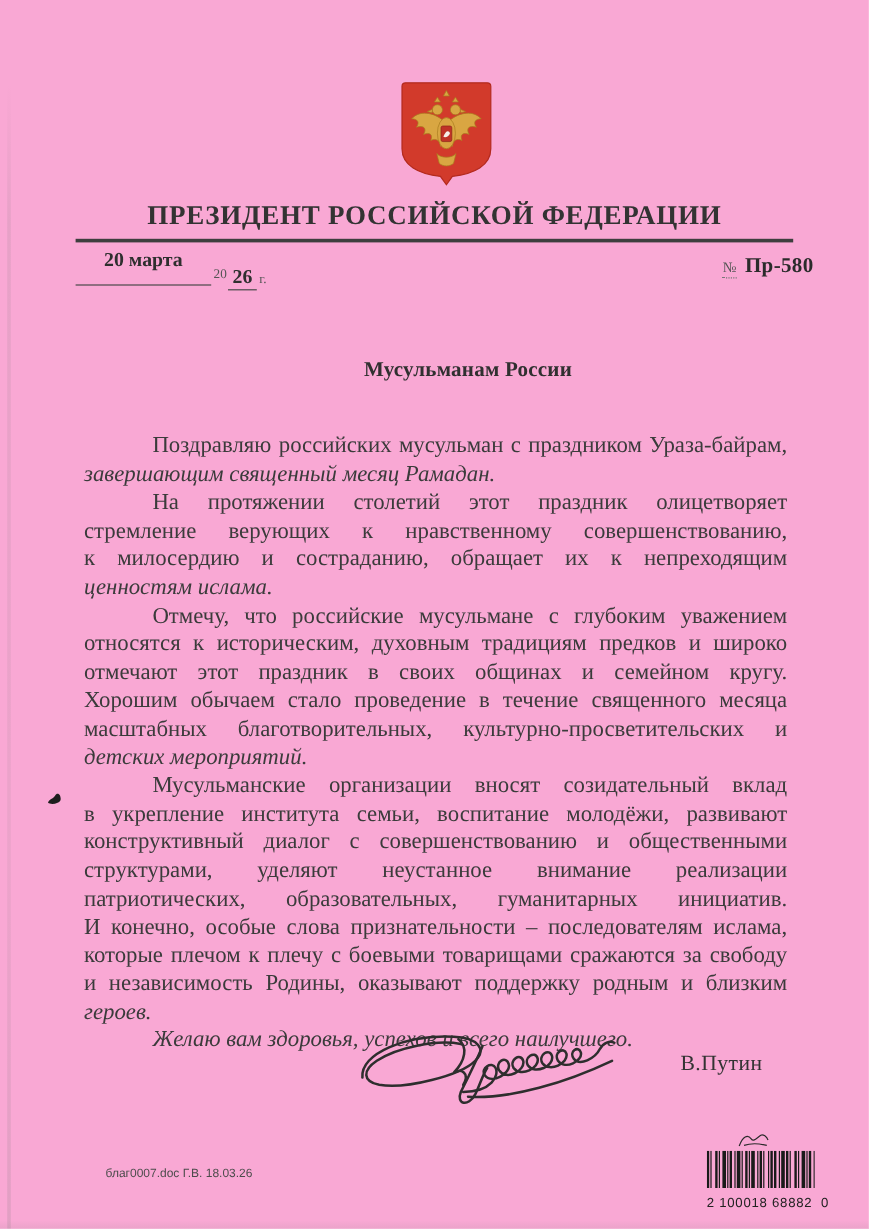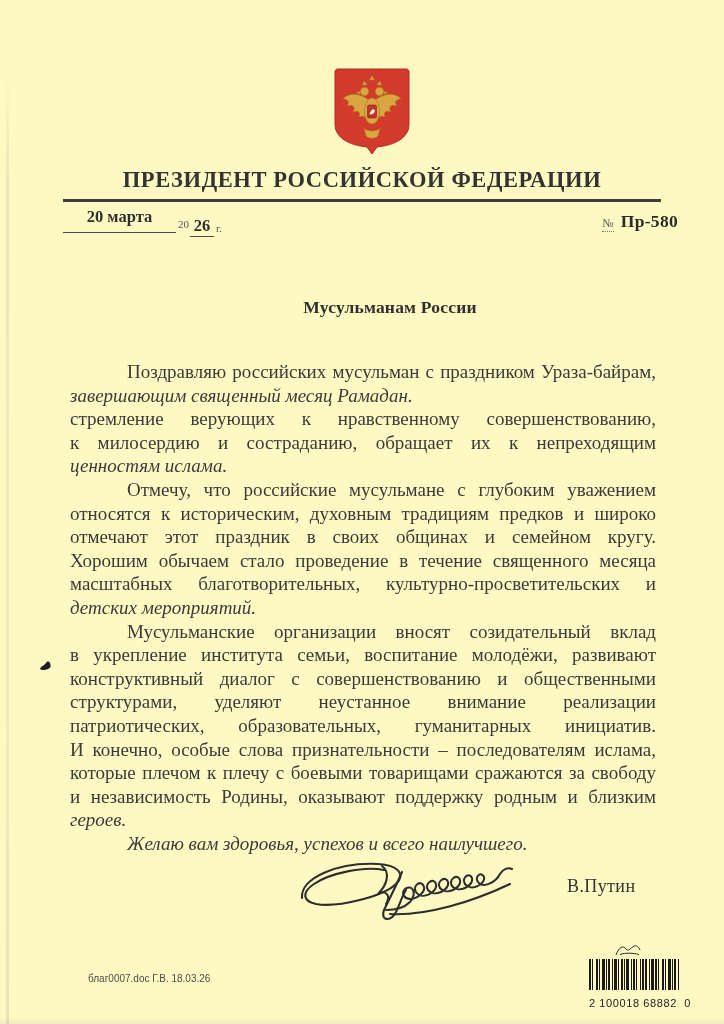--- a/index.html
+++ b/index.html
@@ -1,19 +1,19 @@
 <!DOCTYPE html>
 <html><head>
 <meta charset="utf-8">
 <style>
   html,body { margin:0; padding:0; }
   body { background:#ffffff; font-family:"Liberation Serif", serif; }
   .page {
     position:relative; width:724px; height:1024px; margin:0 auto;
-    background:#fef9c3; overflow:hidden; color:#3a3a3a;
+    background:#f9a8d4; overflow:hidden; color:#3a3a3a;
   }
   
   .scan-left {
     position:absolute; left:6px; top:70px; width:3px; height:954px;
     background:linear-gradient(to bottom, rgba(0,0,0,0) 0%, rgba(120,120,120,.14) 12%, rgba(120,120,120,.10) 70%, rgba(120,120,120,.18) 100%);
   }
   .scan-bottom {
     position:absolute; left:0; bottom:0; width:100%; height:7px;
     background:linear-gradient(to bottom, rgba(0,0,0,0), rgba(130,130,130,.12));
   }
@@ -21,21 +21,21 @@
   .org-title {
     position:absolute; left:0; top:167px; width:100%;
     text-align:center; font-weight:bold; font-size:22.5px; letter-spacing:.6px; color:#333;
   }
   .rule { position:absolute; left:63px; top:199px; width:598px; height:2.6px; background:#3e3e3e; }
 
   .dateline { position:absolute; left:63px; top:207px; width:615px; height:34px; }
   .date-group { position:absolute; left:0; top:0; display:flex; align-items:flex-end; }
   .date-fill1 {
     display:inline-block; width:113px; text-align:center; font-weight:bold; font-size:16.5px;
-    color:#2f2f2f; border-bottom:1.6px solid #4a4a4a; padding-bottom:5px;
+    color:#2f2f2f; border-bottom:1.6px solid #4a4a4a; padding-bottom:10px;
   }
   .date-pre { font-size:11px; color:#555; margin:0 1px 4px 2px; transform:translateY(1px); }
   .date-fill2 {
     display:inline-block; width:24px; text-align:center; font-weight:bold; font-size:16.5px;
     color:#2f2f2f; border-bottom:1.6px solid #4a4a4a; padding-bottom:0; transform:translateY(4px);
   }
   .date-suffix { font-size:11px; color:#555; margin-left:2px; transform:translateY(1px); }
   .num-group { position:absolute; right:0; top:4px; display:flex; align-items:baseline; }
   .num-label { font-size:12px; color:#555; margin-right:7px; border-bottom:1px dotted #777; }
   .num-value { font-weight:bold; font-size:17.5px; color:#2b2b2b; letter-spacing:.3px; }
@@ -116,20 +116,21 @@
 
 
   <div class="salutation">Мусульманам России</div>
 
   <div class="body">
       <div class="para">
         <div class="line first">Поздравляю российских мусульман с праздником Ураза-байрам,</div>
         <div class="line last">завершающим священный месяц Рамадан.</div>
       </div>
       <div class="para">
+        <div class="line first">На протяжении столетий этот праздник олицетворяет</div>
         <div class="line">стремление верующих к нравственному совершенствованию,</div>
         <div class="line">к милосердию и состраданию, обращает их к непреходящим</div>
         <div class="line last">ценностям ислама.</div>
       </div>
       <div class="para">
         <div class="line first">Отмечу, что российские мусульмане с глубоким уважением</div>
         <div class="line">относятся к историческим, духовным традициям предков и широко</div>
         <div class="line">отмечают этот праздник в своих общинах и семейном кругу.</div>
         <div class="line">Хорошим обычаем стало проведение в течение священного месяца</div>
         <div class="line">масштабных благотворительных, культурно-просветительских и</div>

